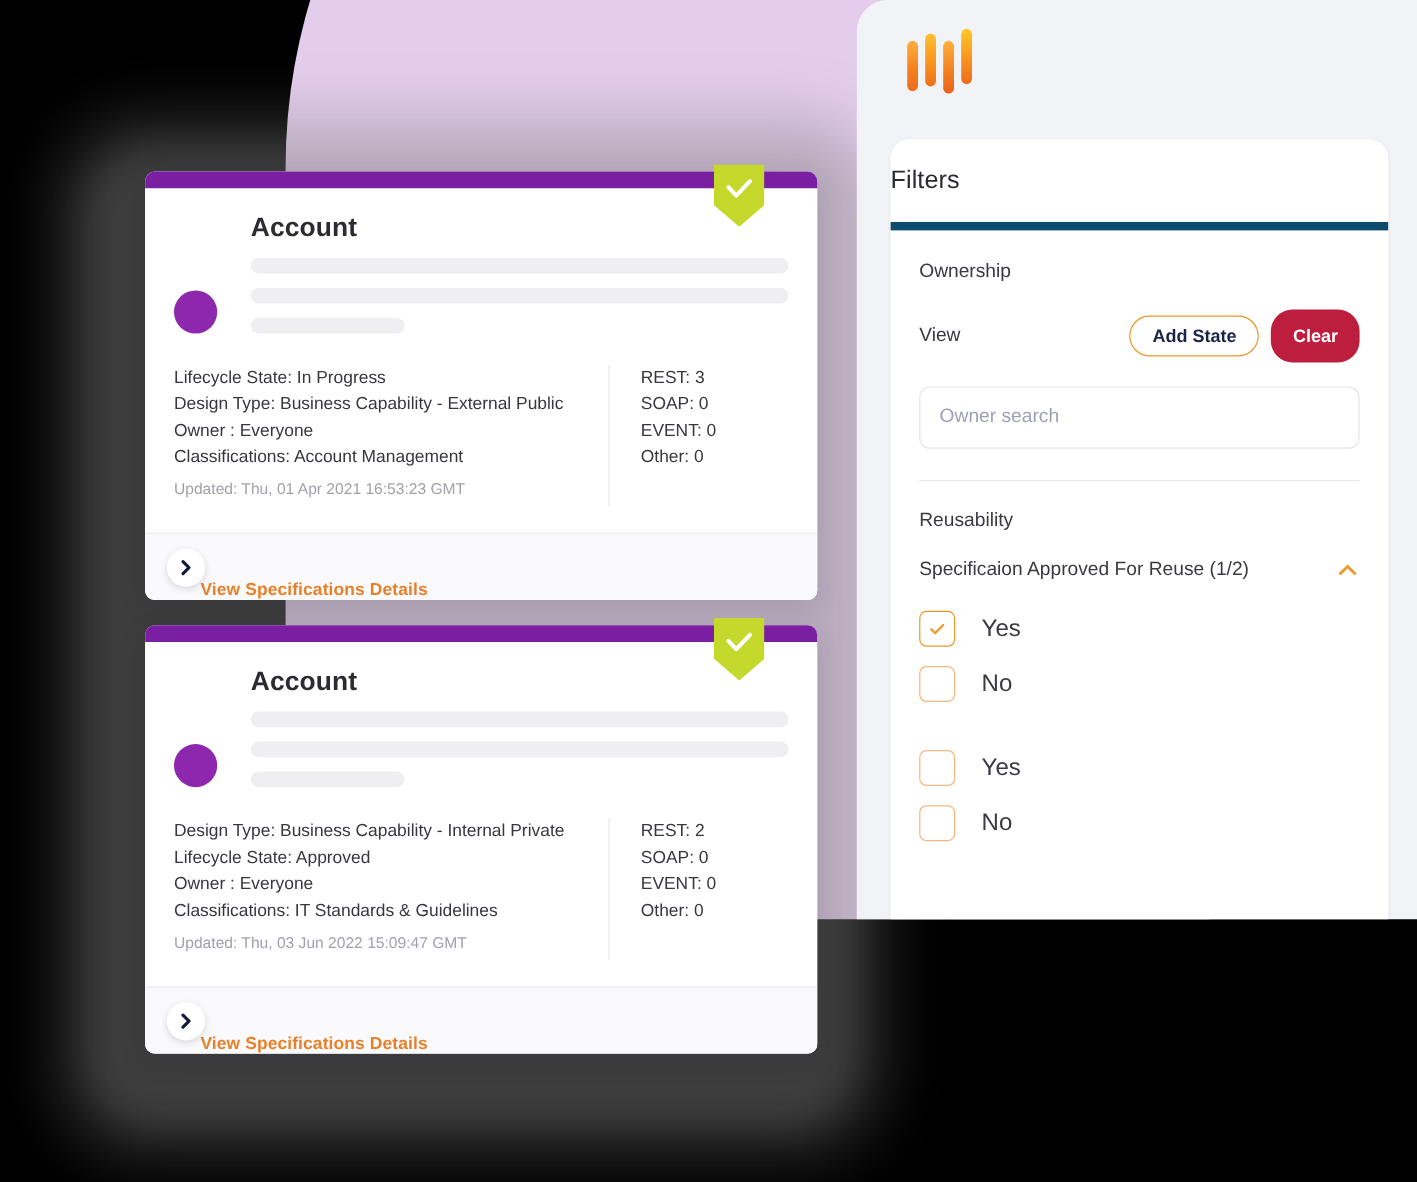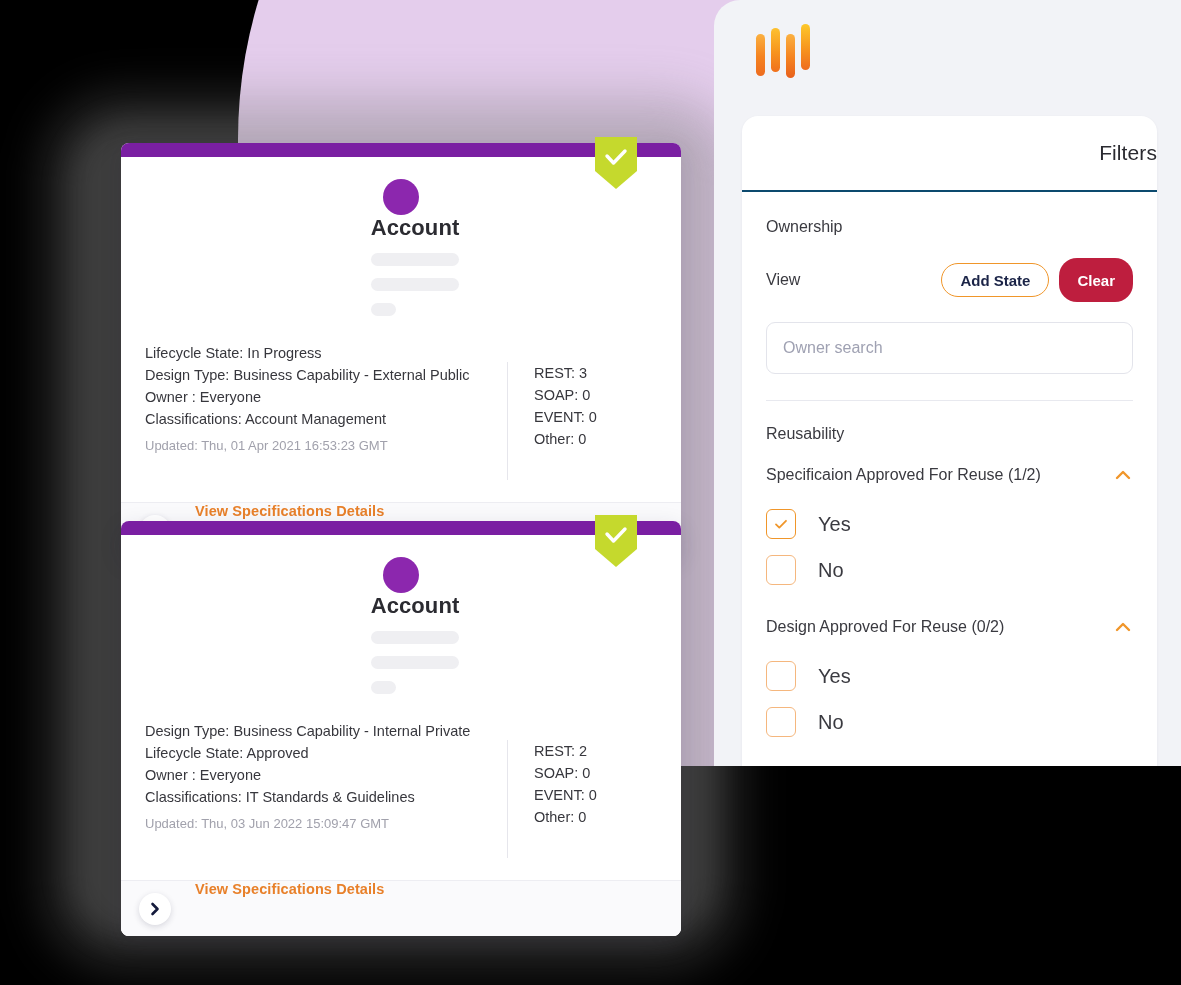--- a/index.html
+++ b/index.html
@@ -58,22 +58,22 @@
   .filter-card {
     position: absolute; left: 28px; top: 116px;
     width: 415px; height: 700px;
     background: #FFFFFF;
     border-radius: 16px;
     box-shadow: 0 1px 3px rgba(30,30,60,0.06);
     overflow: hidden;
   }
   .filter-header {
     height: 76px;
-    display: flex; align-items: center; justify-content: flex-end;
-    border-bottom: 2px solid #0c4a6e;
+    display: flex; align-items: center; justify-content: flex-start;
+    border-bottom: 7px solid #0c4a6e;
   }
   .filter-header .title { font-size: 21px; color: #2B2B31; font-weight: 400; letter-spacing: .1px; }
   .filter-body { padding: 26px 24px 0 24px; }
 
   .section-label { font-size: 16px; color: #3A3A40; margin-bottom: 22px; }
   .owner-row { display: flex; align-items: center; margin-bottom: 20px; }
   .owner-row .owner-label { font-size: 16px; color: #3A3A40; flex: 1; }
   .btn-add-groups {
     height: 34px; padding: 0 18px; border-radius: 18px;
     background: #FFFFFF; border: 1.6px solid #F0962A;
@@ -127,43 +127,43 @@
     z-index: 5;
     overflow: visible;
   }
   #card-1 { left: 121px; top: 143px; }
   #card-2 { left: 121px; top: 521px; }
   .card-topbar {
     height: 14px; background: #7A1FA2;
     border-top-left-radius: 8px; border-top-right-radius: 8px;
   }
   .card-inner { background: #FFFFFF; padding: 20px 0 0 0; border-bottom-left-radius: 8px; border-bottom-right-radius: 8px; overflow: hidden; }
-  .card-head { display: flex; align-items: center; padding: 0 24px; flex-direction: column; }
+  .card-head { display: flex; align-items: flex-end; padding: 0 24px; }
   .avatar { width: 36px; height: 36px; border-radius: 50%; background: #8C27AE; flex: none; margin-top: 2px; }
   .card-titleblk { margin-left: 28px; flex: 1; }
   .card-title { font-size: 22px; font-weight: 700; color: #2B2B31; letter-spacing: .1px; }
   .skel { background: #EFEFF2; border-radius: 7px; height: 13px; margin-top: 12px; }
   .skel.w100 { width: 100%; }
   .skel.w28  { width: 28.5%; }
 
   .badge {
     position: absolute; top: -6px; right: 44px;
     width: 42px; height: 52px; z-index: 7;
   }
   .badge svg { display: block; }
 
   .card-meta { display: flex; padding: 26px 24px 0 24px; }
   .meta-left { flex: 1; padding-right: 14px; }
-  .meta-right { width: 150px; border-left: 1px solid #E6E6EC; padding-left: 26px; padding-bottom: 30px; margin-top: 20px; }
+  .meta-right { width: 150px; border-left: 1px solid #E6E6EC; padding-left: 26px; padding-bottom: 30px; }
   .meta-line { font-size: 14.5px; color: #37373D; line-height: 22px; }
   .meta-updated { font-size: 13px; color: #A1A1AC; margin-top: 8px; }
   .card-footer {
     margin-top: 22px;
     background: #FAFAFC; border-top: 1px solid #EDEDF2;
-    height: 56px; display: flex; align-items: flex-start; padding-left: 52px;
+    height: 56px; display: flex; align-items: flex-end; padding-left: 24px;
     position: relative;
   }
   .chev-circle {
     position: absolute; left: 18px; top: 50%; transform: translateY(-50%);
     width: 32px; height: 32px; border-radius: 50%;
     background: #FFFFFF; box-shadow: 0 2px 6px rgba(30,30,60,0.16);
     display: flex; align-items: center; justify-content: center; cursor: pointer;
   }
   .footer-link {
     margin-left: 22px; color: #E8802A; font-size: 14.5px; font-weight: 700;
@@ -316,28 +316,20 @@
             <span class="olabel">Yes</span>
           </div>
           <div class="opt-row">
             <span class="cbox"></span>
             <span class="olabel">No</span>
           </div>
         </div>
 
         
         <div class="group-block" style="margin-top:24px;">
-          <div class="group-head">
-            <span class="gtitle">Design Approved For Reuse (0/2)</span>
-            <span class="chev-up">
-              <svg width="20" height="20" viewBox="0 0 20 20">
-                <path d="M4 13 L10 7 L16 13" fill="none" stroke="#F0962A" stroke-width="2.4" stroke-linecap="round" stroke-linejoin="round"></path>
-              </svg>
-            </span>
-          </div>
           <div class="opt-row">
             <span class="cbox"></span>
             <span class="olabel">Yes</span>
           </div>
           <div class="opt-row">
             <span class="cbox"></span>
             <span class="olabel">No</span>
           </div>
         </div>
 

